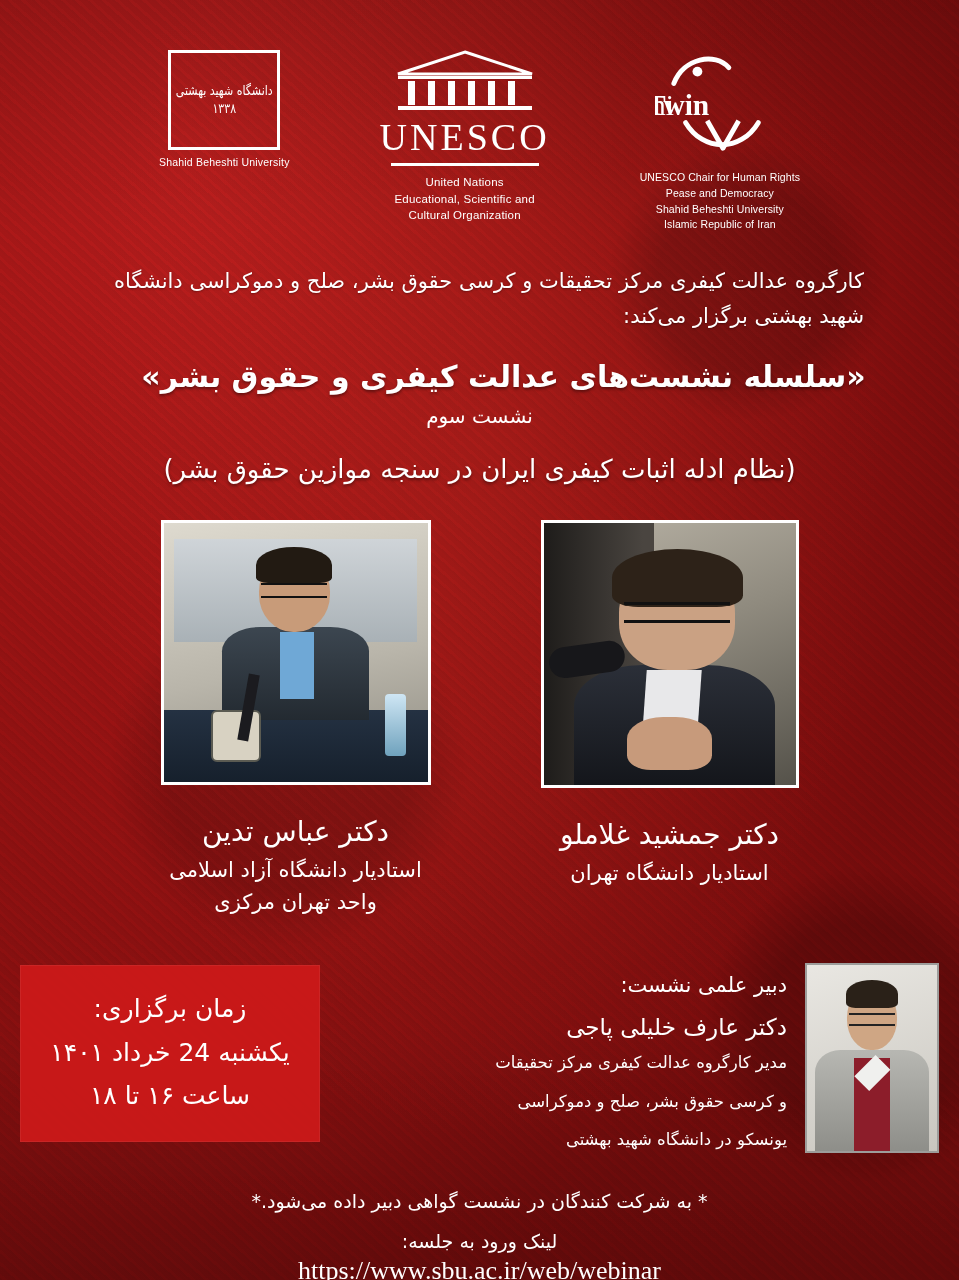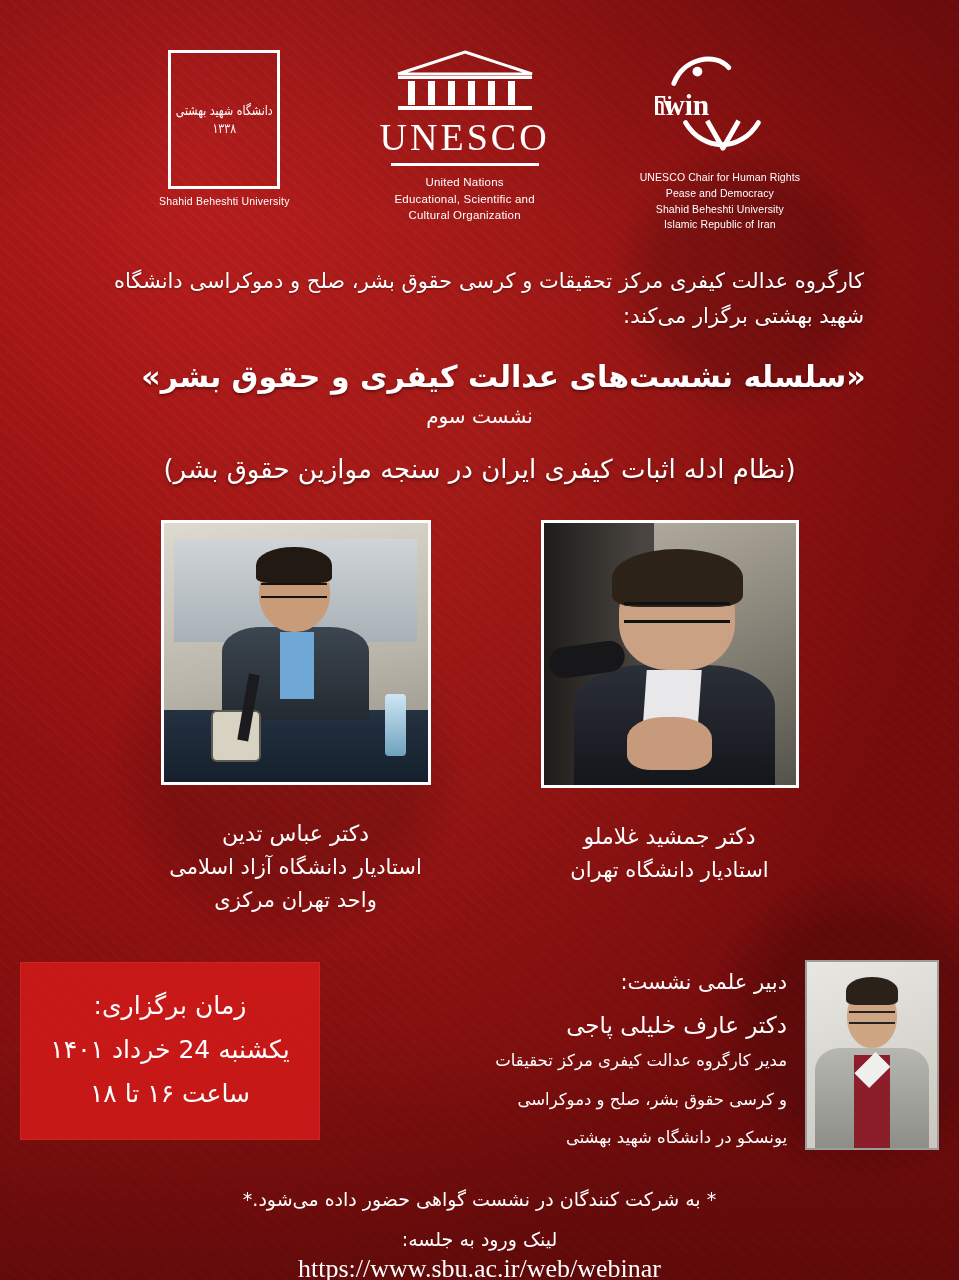--- a/index.html
+++ b/index.html
@@ -51,21 +51,21 @@
     justify-content: center;
     align-items: flex-start;
     gap: 90px;
     padding-top: 50px;
     height: 250px;
   }
   .logo-block { text-align: center; color: #fff; }
 
   
   .sbu-mark {
-    width: 112px; height: 139px;
+    width: 112px; height: 100px;
     border: 3px solid #fff;
     margin: 0 auto 6px;
     position: relative;
     display: flex; align-items: center; justify-content: center;
     font-size: 11px; line-height: 1.25; color: #fff;
     font-family: "DejaVu Sans", sans-serif;
   }
   .sbu-mark span { display: block; transform: scaleY(1.25); letter-spacing: .5px; }
   .sbu-caption { font-size: 10.5px; font-family: "Liberation Sans", sans-serif; letter-spacing:.2px; }
 
@@ -129,22 +129,22 @@
   .photo {
     border: 3px solid #fff;
     overflow: hidden;
     position: relative;
     background: #6b6b68;
   }
   .photo-a { width: 258px; height: 268px; }
   .photo-b { width: 270px; height: 265px; }
   .speaker-name {
     color: #fff;
-    font-size: 22px;
-    margin-top: 32px;
+    font-size: 28px;
+    margin-top: 25px;
     line-height: 1.55;
   }
   .speaker-role {
     color: #fff;
     font-size: 21px;
     line-height: 1.55;
   }
 
   
   .lower {
@@ -360,18 +360,18 @@
         <div class="p3-jacket"></div>
         <div class="p3-sweater"></div>
         <div class="p3-collar"></div>
         <div class="p3-head"></div>
         <div class="p3-hair"></div>
         <div class="p3-glass"></div>
       </div>
 
     </div>
 
-    <div class="note">* به شرکت کنندگان در نشست گواهی حضور داده می‌شود.*</div>
+    <div class="note">* به شرکت کنندگان در نشست گواهی دبیر داده می‌شود.*</div>
     <div class="link-label">لینک ورود به جلسه:</div>
     <div class="link-url">https://www.sbu.ac.ir/web/webinar</div>
 
   </div>
 </div>
 
 </body></html>

